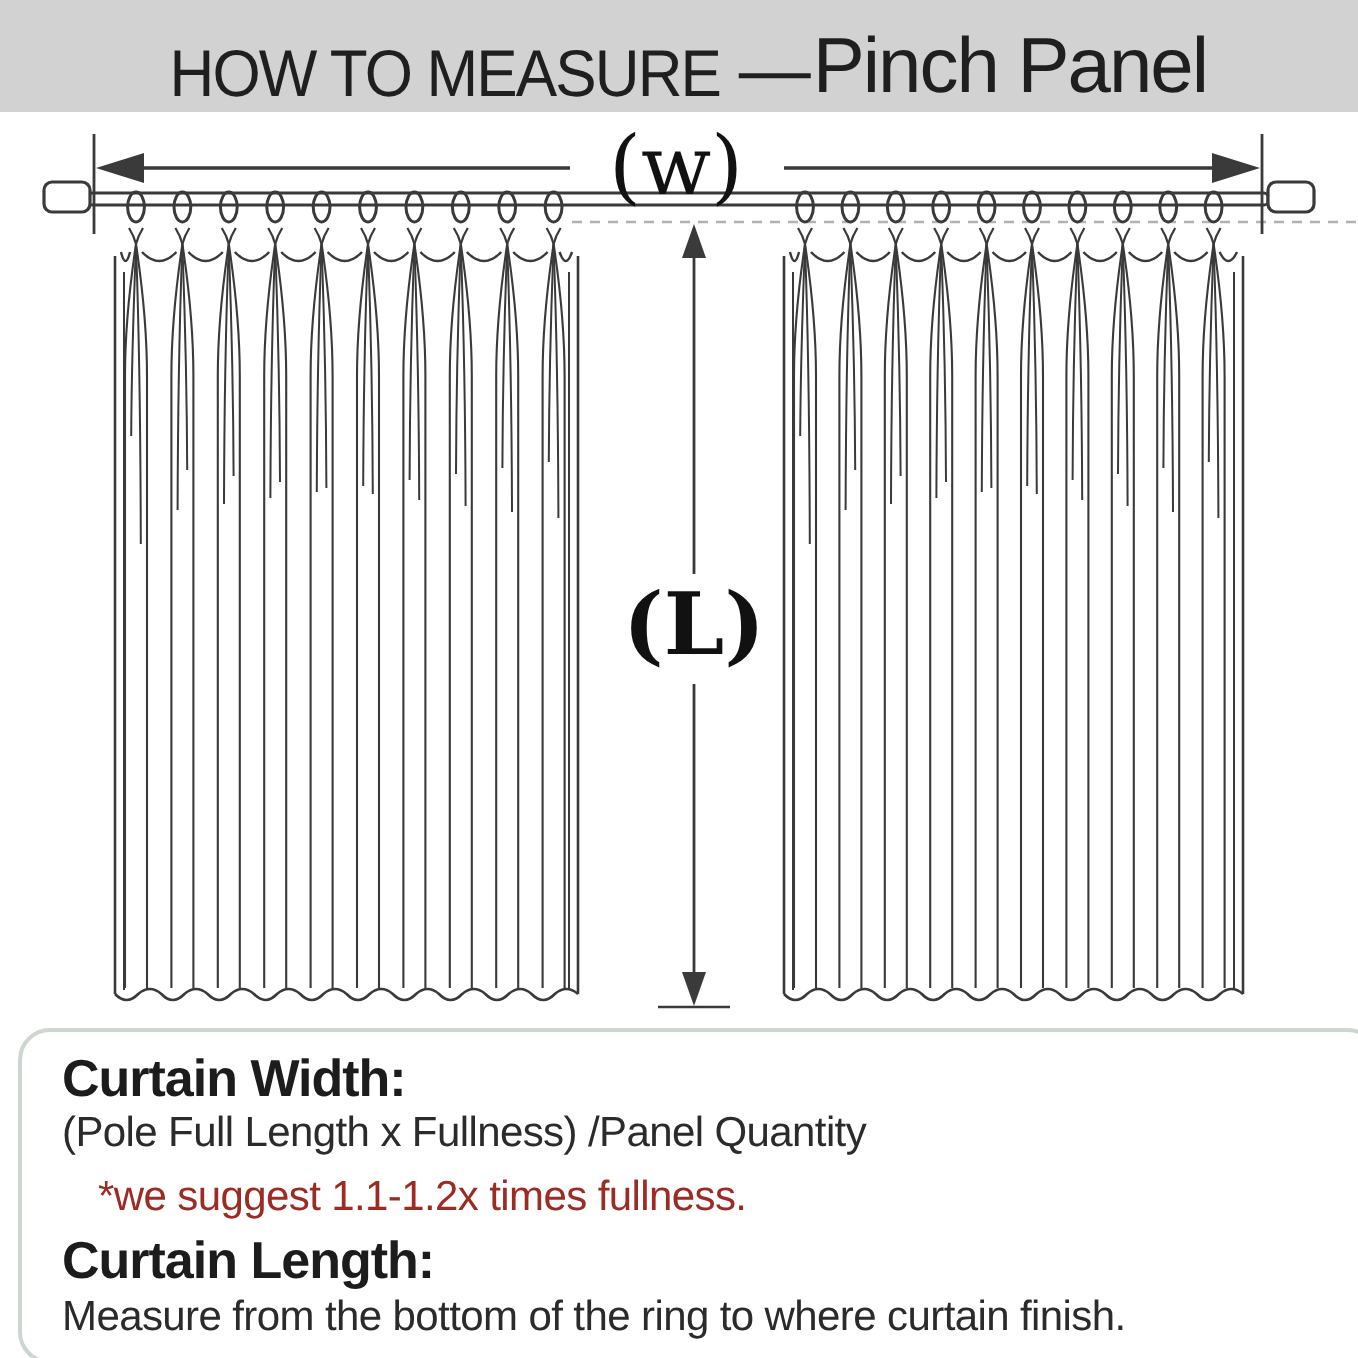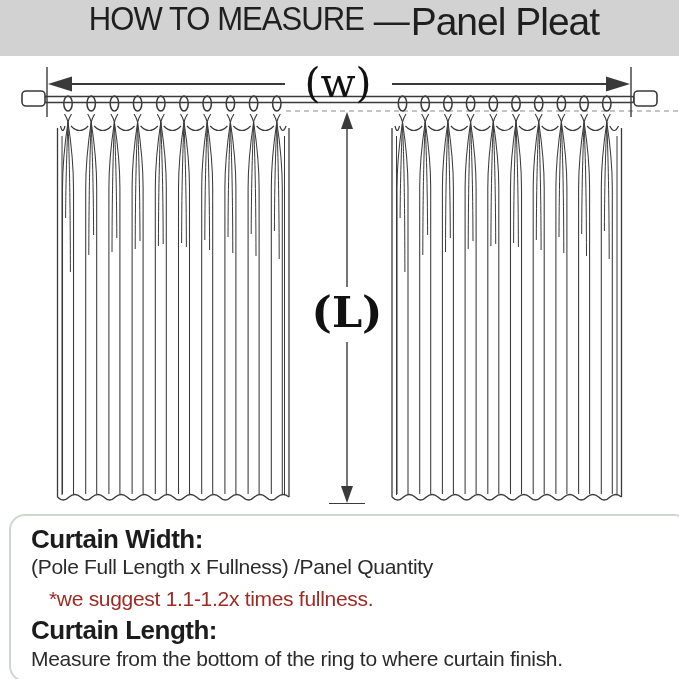--- a/index.html
+++ b/index.html
@@ -3,21 +3,21 @@
 <meta charset="utf-8">
 <style>
   html,body{margin:0;padding:0;background:#ffffff;}
   #stage{
     position:relative;width:679px;height:679px;overflow:hidden;
     background:#ffffff;font-family:"Liberation Sans",sans-serif;
   }
   
   .header{
     position:absolute;left:0;top:0;width:679px;height:56px;
-    display:flex;align-items:flex-start;justify-content:center;
+    display:flex;align-items:flex-end;justify-content:center;
   }
   .header .t-main{
     font-size:33px;letter-spacing:-1px;font-weight:400;
     transform:scaleX(.94);transform-origin:center;white-space:nowrap;
   }
   .header .t-dash{font-size:36px;font-weight:400;margin:0 1px;}
   .header .t-sub{font-size:39px;letter-spacing:-1px;font-weight:400;white-space:nowrap;}
   
   svg#diagram{position:absolute;left:0;top:0;}
   
@@ -235,21 +235,21 @@
         <line x1="347" y1="342" x2="347" y2="490" stroke="#3a3a3a" stroke-width="1.4"></line>
         <polygon points="347,503 341,486 353,486" fill="#3a3a3a"></polygon>
         <line x1="329" y1="503.5" x2="365" y2="503.5" stroke="#3a3a3a" stroke-width="1.2"></line>
         <text x="347" y="327" text-anchor="middle" fill="#111" font-family="&quot;DejaVu Serif&quot;,serif" font-size="43" font-weight="bold">(L)</text>
       </g>
     </svg>
 
   <div class="header" style="background: rgb(210, 210, 210);">
     <span class="t-main" style="color: rgb(31, 31, 31);">HOW TO MEASURE</span>
     <span class="t-dash" style="color: rgb(31, 31, 31);">—</span>
-    <span class="t-sub" style="color: rgb(31, 31, 31);">Panel Pleat</span>
+    <span class="t-sub" style="color: rgb(31, 31, 31);">Pinch Panel</span>
   </div>
 
   <div class="info-box" style="border: 2px solid rgb(205, 215, 208);">
     <div class="info-heading">Curtain Width:</div>
     <div class="info-body">(Pole Full Length x Fullness) /Panel Quantity</div>
     <div class="info-note" style="color: rgb(156, 43, 35);">*we suggest 1.1-1.2x times fullness.</div>
     <div class="info-heading">Curtain Length:</div>
     <div class="info-body">Measure from the bottom of the ring to where curtain finish.</div>
   </div>
 

